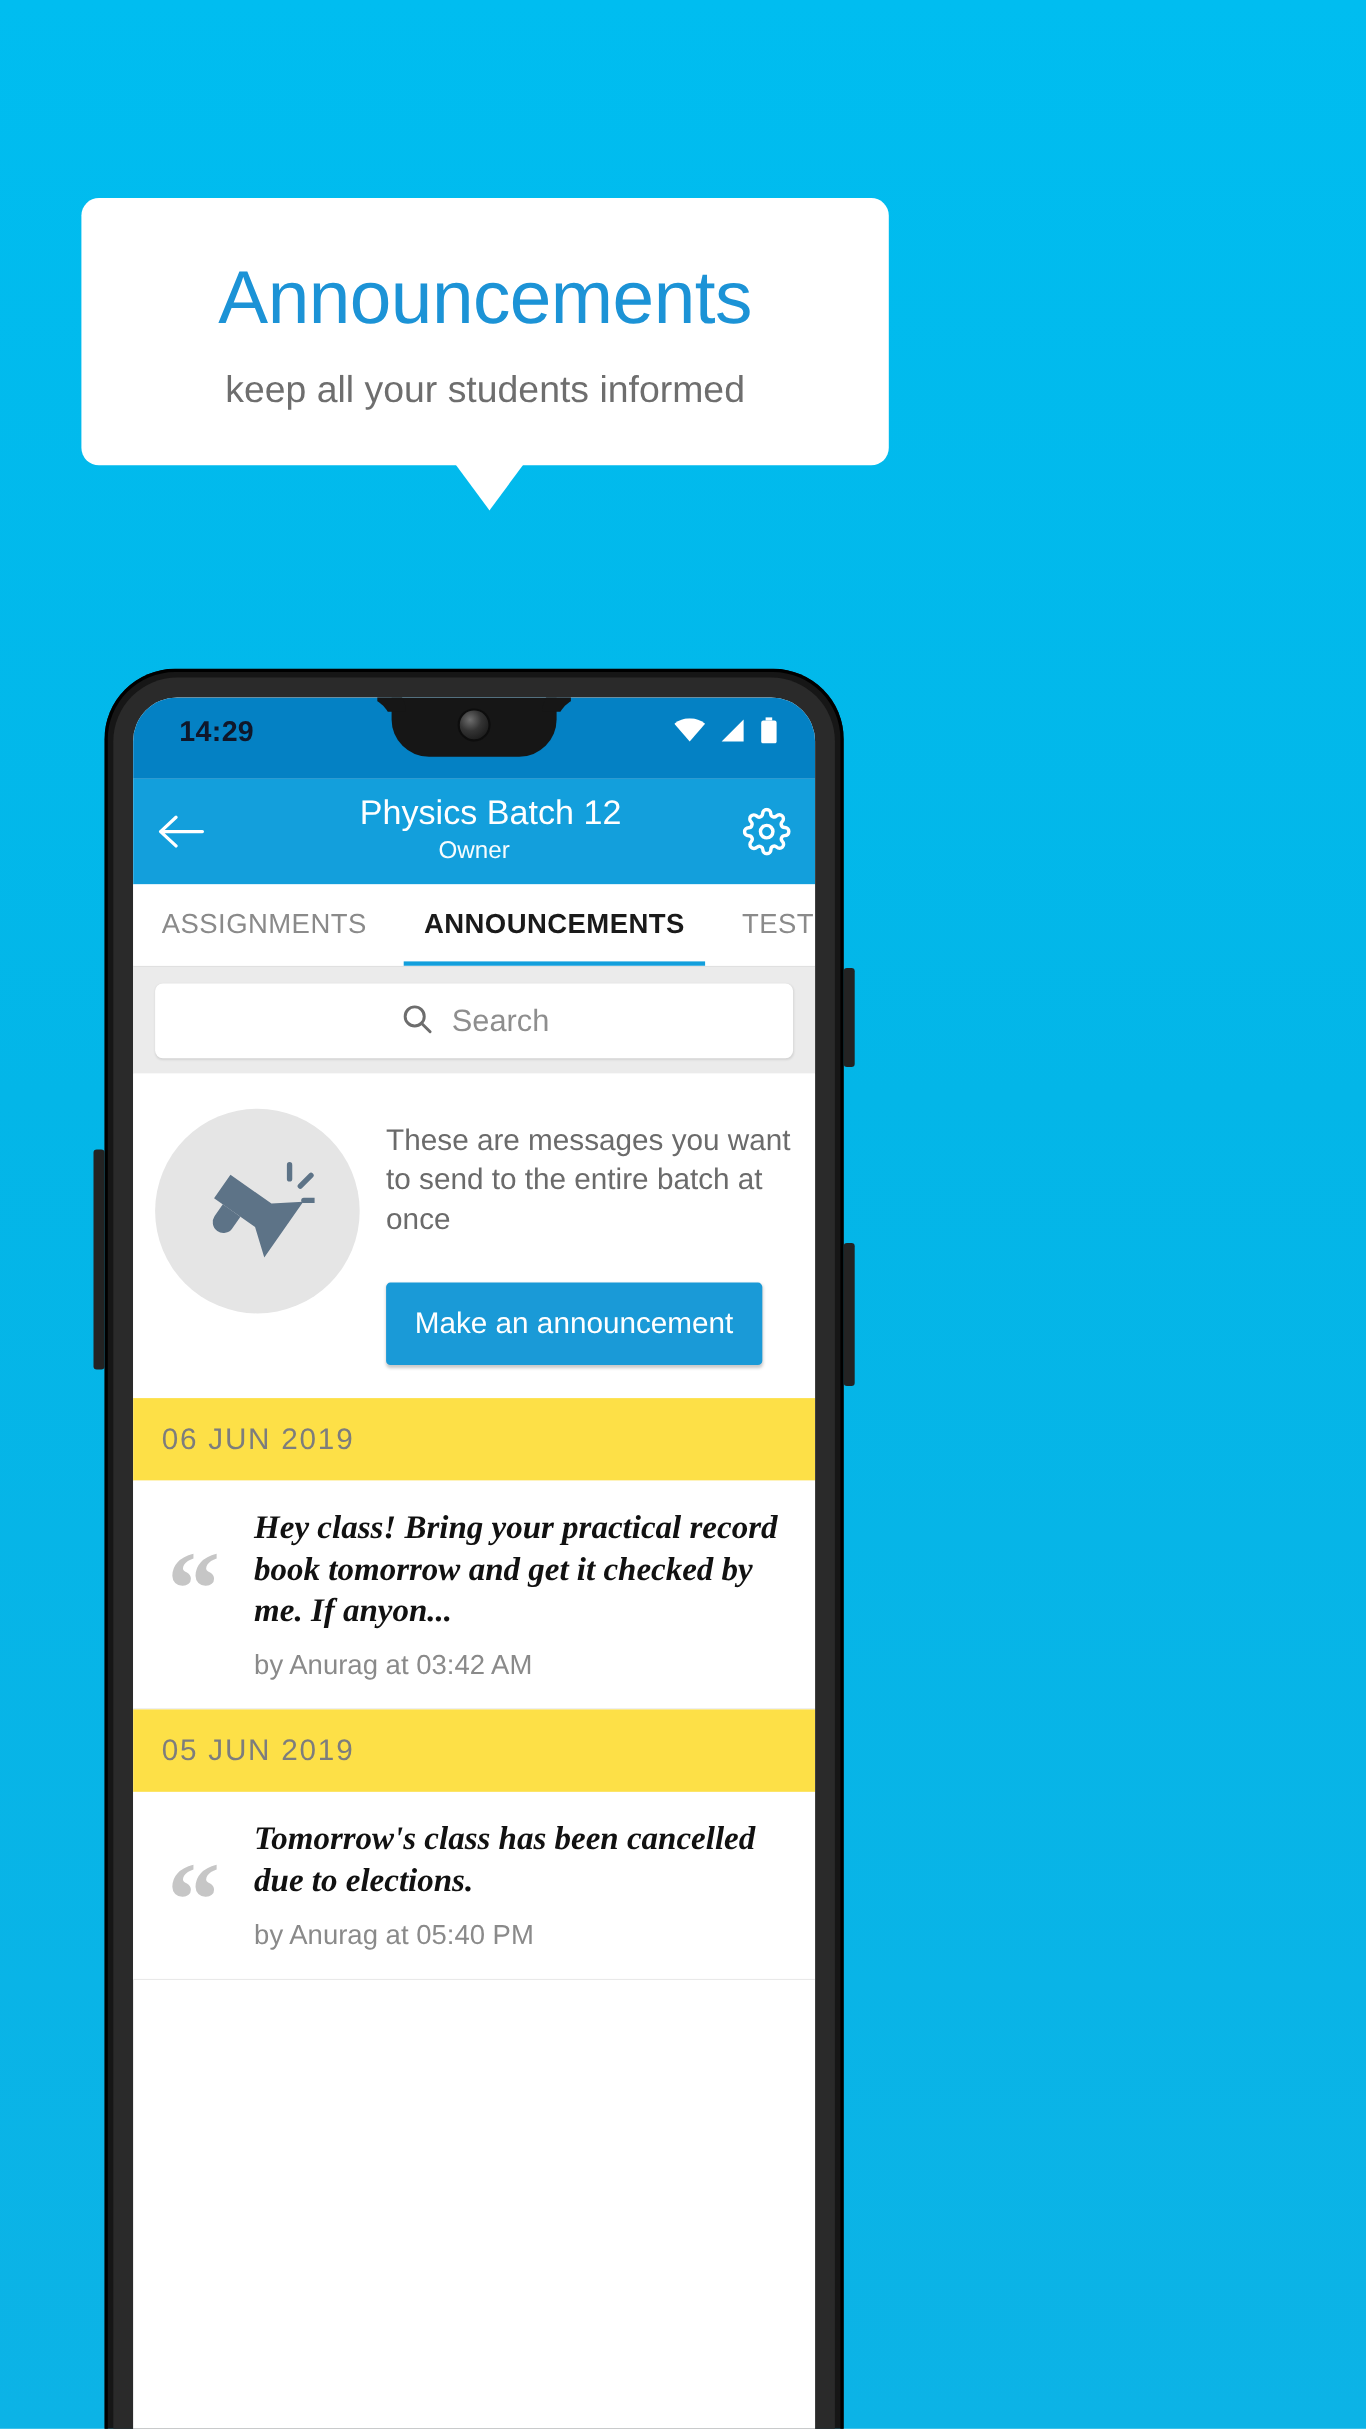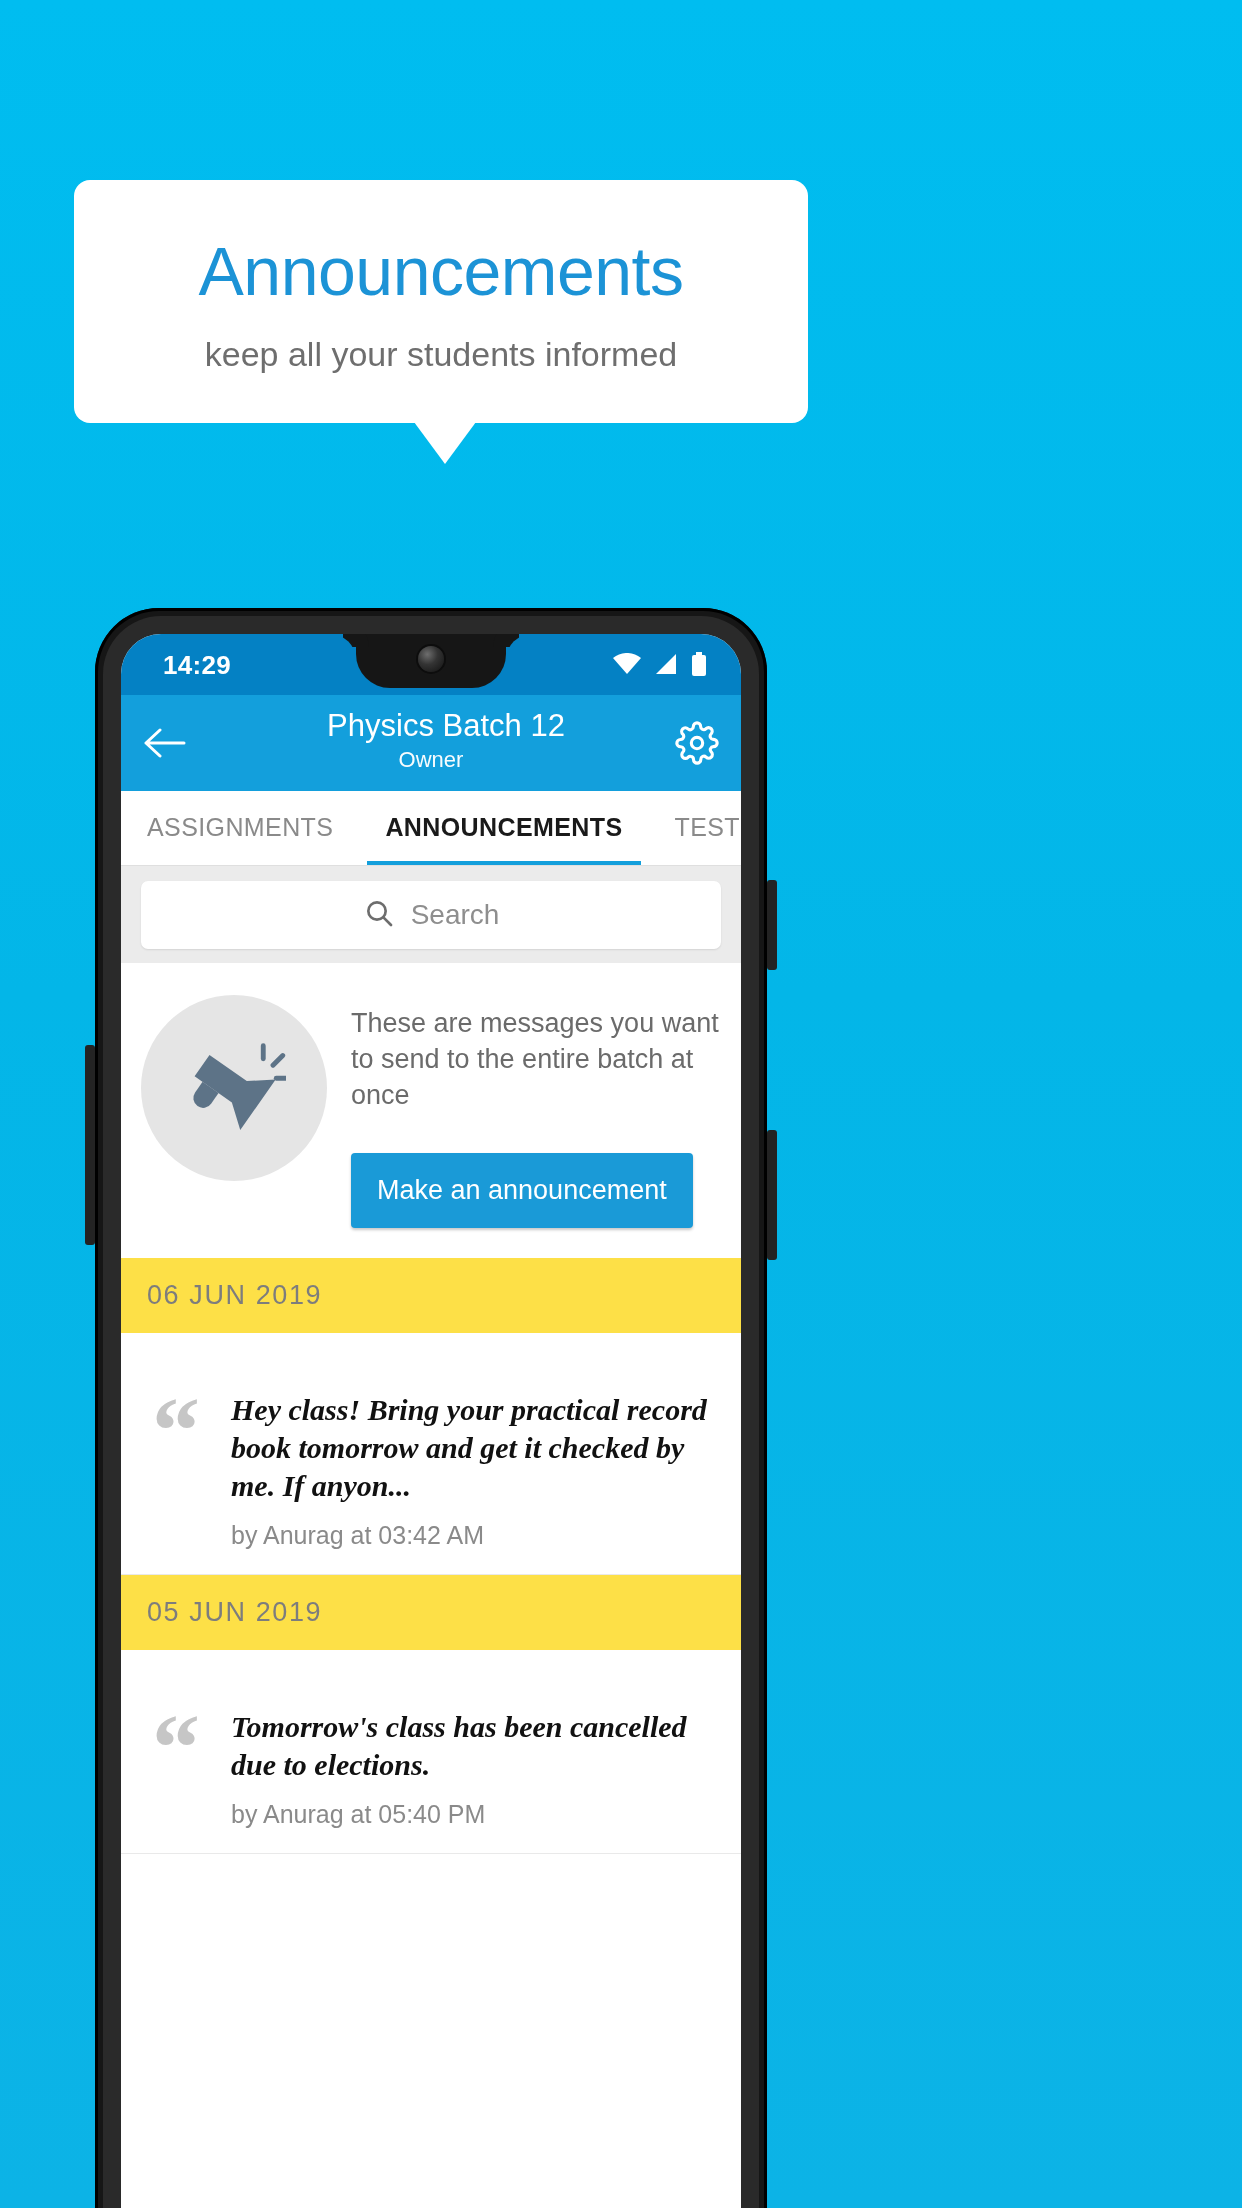--- a/index.html
+++ b/index.html
@@ -48,21 +48,21 @@
     background:#ffffff; border-radius:40px 40px 0 0; overflow:hidden;
   }
   
   .side-btn{ position:absolute; background:#232323; border-radius:3px; }
   #btn-right-1{ left:767px; top:880px; width:10px; height:90px; }
   #btn-right-2{ left:767px; top:1130px; width:10px; height:130px; }
   #btn-left-1{ left:85px; top:1045px; width:10px; height:200px; }
 
   
   #statusbar{
-    position:relative; height:61px; background:#0481c4; color:#ffffff;
+    position:relative; height:74px; background:#0481c4; color:#0f172a;
   }
   #status-time{
     position:absolute; left:42px; top:16px; font-size:26px; font-weight:700;
     letter-spacing:0.3px;
   }
   #status-icons{
     position:absolute; right:34px; top:18px; display:flex; align-items:center; gap:13px;
   }
   #notch{
     position:absolute; left:50%; transform:translateX(-50%); top:0;
@@ -154,21 +154,21 @@
   }
   .announcement{
     background:#fff; display:flex; padding:24px 20px 24px 0;
     border-bottom:1px solid #e9e9e9;
   }
   .quote-mark{
     flex:0 0 110px; text-align:center; color:#c6c6c6;
     font-family:"Liberation Serif", serif; font-size:96px;
     line-height:1; padding-top:26px; font-weight:700;
   }
-  .ann-body{ flex:1; padding-right:4px;margin-top:34px; }
+  .ann-body{ flex:1; padding-right:4px; }
   .ann-text{
     font-family:"Liberation Serif", serif; font-style:italic; font-weight:700;
     font-size:30px; line-height:38px; color:#111;
   }
   .ann-meta{
     margin-top:16px; font-size:25px; color:#8a8a8a;
     font-family:"Liberation Sans", sans-serif;
   }
 </style>
 </head>

